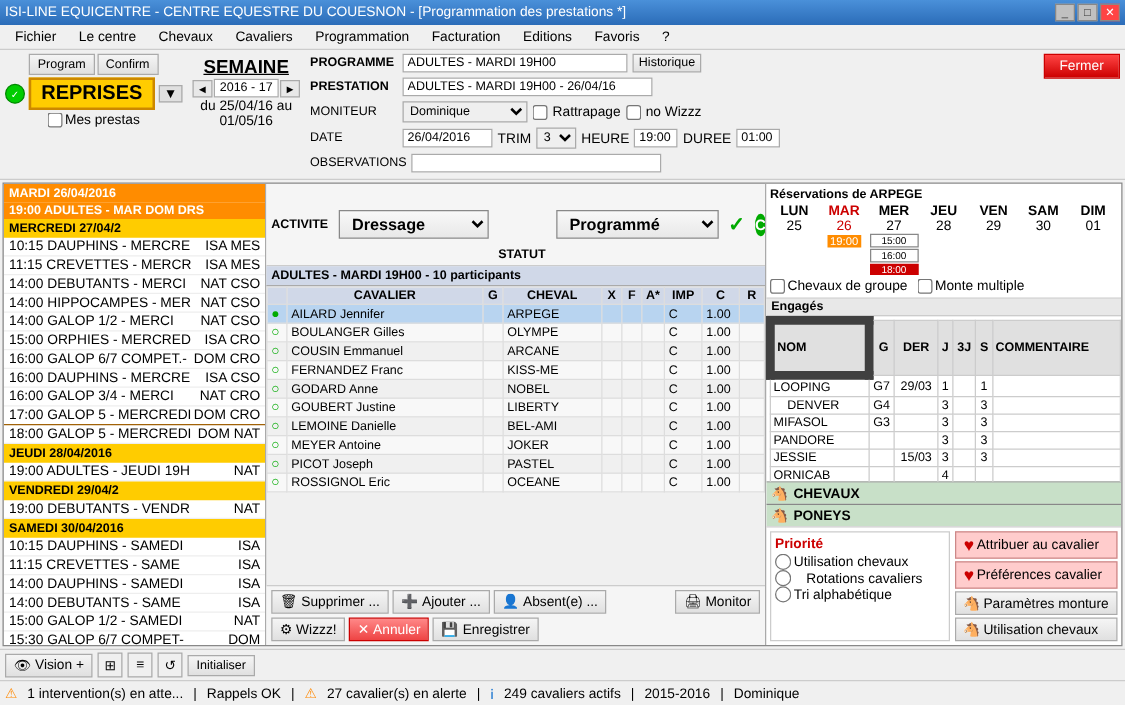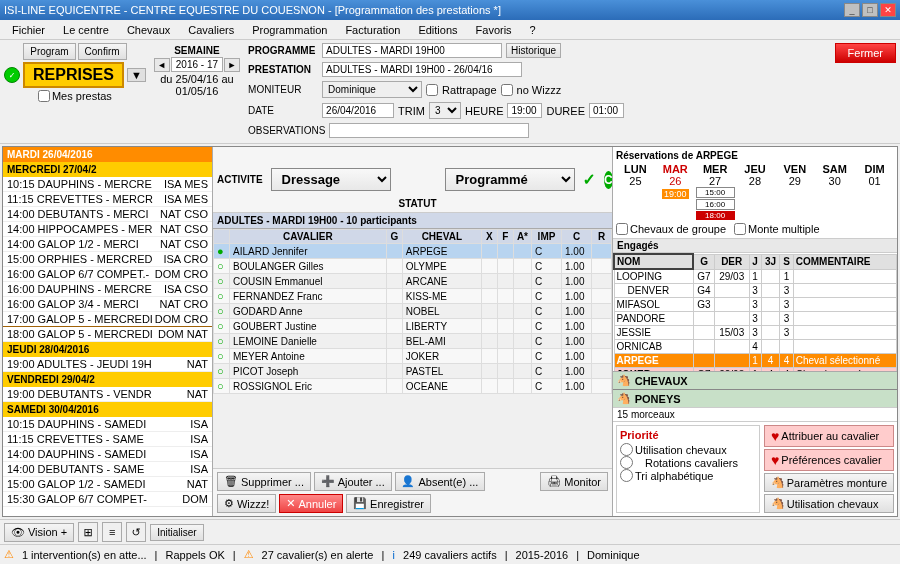--- a/index.html
+++ b/index.html
@@ -82,21 +82,21 @@
         <button class="btn-yellow" style="font-size:16px;padding:2px 8px;background:#ffcc00;border:2px solid #cc8800;font-weight:bold;">REPRISES</button>
         <span style="border:1px solid #aaa;padding:0 3px;background:#e0e0e0;cursor:pointer;">▼</span>
       </div>
       <div style="display:flex;align-items:center;gap:2px;font-size:10px;">
         <input type="checkbox" style="">
         <span>Mes prestas</span>
       </div>
     </div>
 
     <div style="display:flex;flex-direction:column;align-items:center;gap:1px;padding:2px;">
-      <span style="font-size:10px;font-weight:bold;">SEMAINE</span>
+      <span style="font-size:15px;font-weight:bold;text-decoration:underline;">SEMAINE</span>
       <div style="display:flex;align-items:center;gap:1px;">
         <div class="nav-btn">◄</div>
         <div style="border:1px solid #aaa;padding:1px 4px;background:white;font-size:10px;">2016 - 17</div>
         <div class="nav-btn">►</div>
       </div>
       <div style="font-size:9px;text-align:center;">
         <div>du 25/04/16 au</div>
         <div>01/05/16</div>
       </div>
     </div>
@@ -139,20 +139,21 @@
 
     <div style="display:flex;flex-direction:column;align-items:flex-end;gap:2px;">
       <button class="fermer-btn">Fermer</button>
     </div>
   </div>
 
   <div style="display:flex;flex:1;gap:0;overflow:hidden;border:1px solid #888;margin:2px;">
 
     <div style="width:210px;border-right:1px solid #aaa;overflow-y:auto;background:white;flex-shrink:0;">
       <div style="background:#ff8c00;color:white;font-weight:bold;padding:2px 4px;font-size:10px;">MARDI 26/04/2016</div>
+      <div style="background:#ff8c00;color:white;font-weight:bold;padding:1px 4px;font-size:10px;cursor:pointer;">19:00 ADULTES - MAR DOM DRS</div>
       <div style="background:#ffcc00;font-weight:bold;padding:2px 4px;font-size:10px;">MERCREDI 27/04/2</div>
 
       <div style="display:flex;justify-content:space-between;padding:1px 4px;border-bottom:1px solid #eee;font-size:10px;cursor:pointer;">
           <span>10:15 DAUPHINS - MERCRE</span>
           <span>ISA MES</span>
         </div>
       <div style="display:flex;justify-content:space-between;padding:1px 4px;border-bottom:1px solid #eee;font-size:10px;cursor:pointer;">
           <span>11:15 CREVETTES - MERCR</span>
           <span>ISA MES</span>
         </div>
@@ -472,21 +473,21 @@
           </label>
         </div>
       </div>
 
       <div style="display:flex;flex-direction:column;flex:1;overflow:hidden;">
         <div style="font-weight:bold;font-size:10px;background:#e8e8e8;border-bottom:1px solid #ccc;padding:1px 4px;">Engagés</div>
         <div style="overflow-y:auto;flex:1;">
           <table class="engaged-table" style="width:100%;border-collapse:collapse;font-size:9px;">
             <thead>
               <tr style="background:#d0d8e8;">
-                <th style="padding:1px 2px;border:2px solid #404040;text-align:left;">NOM</th>
+                <th style="padding:13px 2px;border:7px solid #404040;text-align:left;">NOM</th>
                 <th style="padding:1px 2px;border:1px solid #ccc;">G</th>
                 <th style="padding:1px 2px;border:1px solid #ccc;">DER</th>
                 <th style="padding:1px 2px;border:1px solid #ccc;">J</th>
                 <th style="padding:1px 2px;border:1px solid #ccc;">3J</th>
                 <th style="padding:1px 2px;border:1px solid #ccc;">S</th>
                 <th style="padding:1px 2px;border:1px solid #ccc;text-align:left;">COMMENTAIRE</th>
               </tr>
             </thead>
             <tbody id="engaged-tbody">
                 <tr>
@@ -566,21 +567,20 @@
         </div>
 
         <div style="background:#c8e0c8;border-top:1px solid #aaa;padding:2px 4px;font-weight:bold;font-size:10px;display:flex;align-items:center;gap:4px;">
           <span>🐴</span>
           <span>CHEVAUX</span>
         </div>
         <div style="background:#c8e0c8;border-top:1px solid #888;padding:2px 4px;font-weight:bold;font-size:10px;display:flex;align-items:center;gap:4px;">
           <span>🐴</span>
           <span>PONEYS</span>
         </div>
-        <div style="padding:1px 4px;font-size:10px;border-top:1px solid #ccc;">15 morceaux</div>
       </div>
 
       <div style="border-top:1px solid #ccc;padding:3px;display:flex;gap:4px;">
         <div style="border:1px solid #ccc;padding:3px;flex:1;font-size:10px;">
           <div style="font-weight:bold;color:#cc0000;margin-bottom:2px;">Priorité</div>
           <label style="display:flex;align-items:center;gap:2px;">
             <input type="radio" name="priority" style="">
             <span>Utilisation chevaux</span>
           </label>
           <label style="display:flex;align-items:center;gap:12px;">

